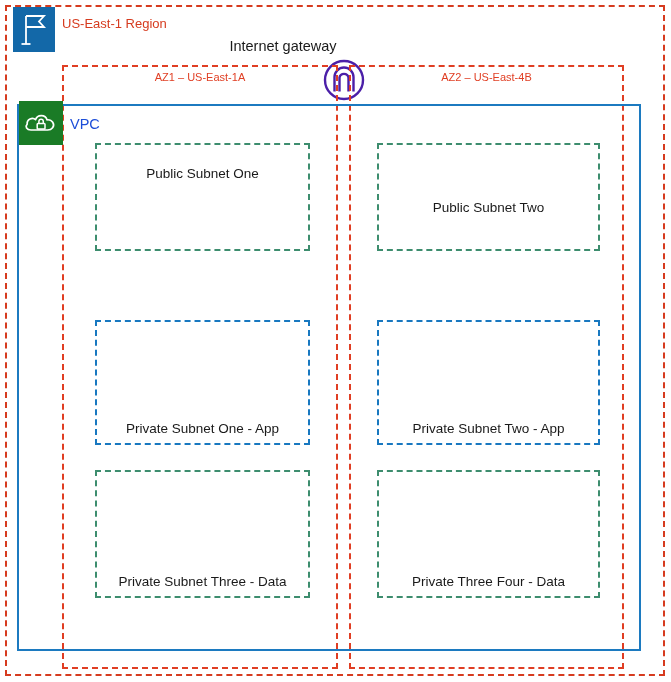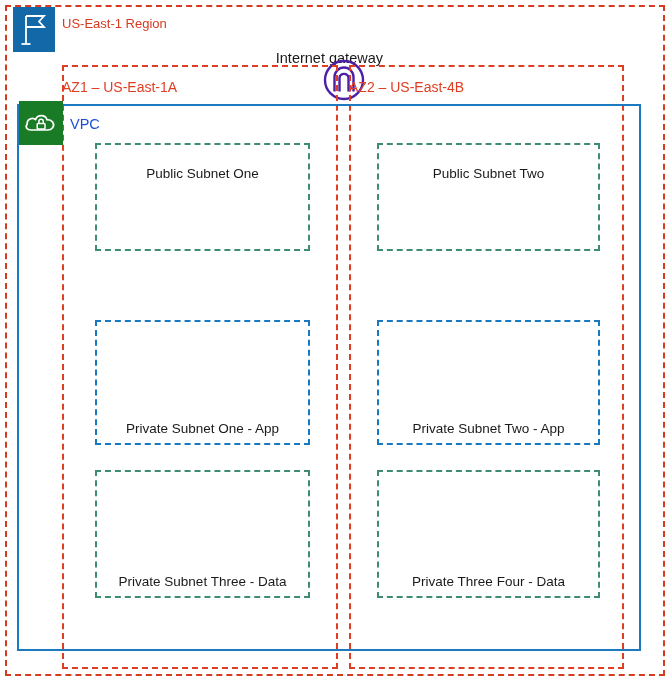--- a/index.html
+++ b/index.html
@@ -43,23 +43,24 @@
     position: absolute;
     top: 65px;
     height: 604px;
     border: 2px dashed #e03e23;
     box-sizing: border-box;
   }
   .az1 { left: 62px; width: 276px; }
   .az2 { left: 349px; width: 275px; }
   .az-label {
     position: absolute;
-    top: 79px;
-    font-size: 14px;
+    top: 71px;
+    font-size: 11px;
     color: #e03e23;
+    text-align: center;
     white-space: nowrap;
   }
   .az1-label { left: 62px; width: 276px; }
   .az2-label { left: 349px; width: 275px; }
 
   .vpc-box {
     position: absolute;
     left: 17px; top: 104px;
     width: 624px; height: 547px;
     border: 2px solid #1c7ac0;
@@ -76,23 +77,23 @@
     position: absolute;
     left: 70px; top: 116px;
     font-size: 14.5px;
     color: #1d4ed8;
     white-space: nowrap;
   }
 
   
   .igw-label {
     position: absolute;
-    left: 183px; top: 50px;
+    left: 183px; top: 38px;
     width: 200px;
-    text-align: right;
+    text-align: center;
     font-size: 14.5px;
     color: #1a1a1a;
     white-space: nowrap;
   }
   .igw-icon {
     position: absolute;
     left: 322px; top: 58px;
     width: 44px; height: 44px;
   }
   .igw-icon svg { display: block; }
@@ -114,21 +115,21 @@
   .label-top    { align-items: flex-start; }
   .label-top .subnet-label    { margin-top: 21px; }
   .label-bottom { align-items: flex-end; }
   .label-bottom .subnet-label { margin-bottom: 7px; }
 
   
   .pos-pub1  { left: 95px;  top: 143px; width: 215px; height: 108px; }
   .pos-app1  { left: 95px;  top: 320px; width: 215px; height: 125px; }
   .pos-data1 { left: 95px;  top: 470px; width: 215px; height: 128px; }
   
-  .pos-pub2  { left: 377px; top: 143px; width: 223px; height: 108px; }
+  .pos-pub2  { left: 377px; top: 143px; width: 223px; height: 108px; align-items: center; }
   .pos-app2  { left: 377px; top: 320px; width: 223px; height: 125px; }
   .pos-data2 { left: 377px; top: 470px; width: 223px; height: 128px; }
 </style>
 </head>
 <body>
 
 <div id="canvas">
 
   <div class="region-box"></div>
 

